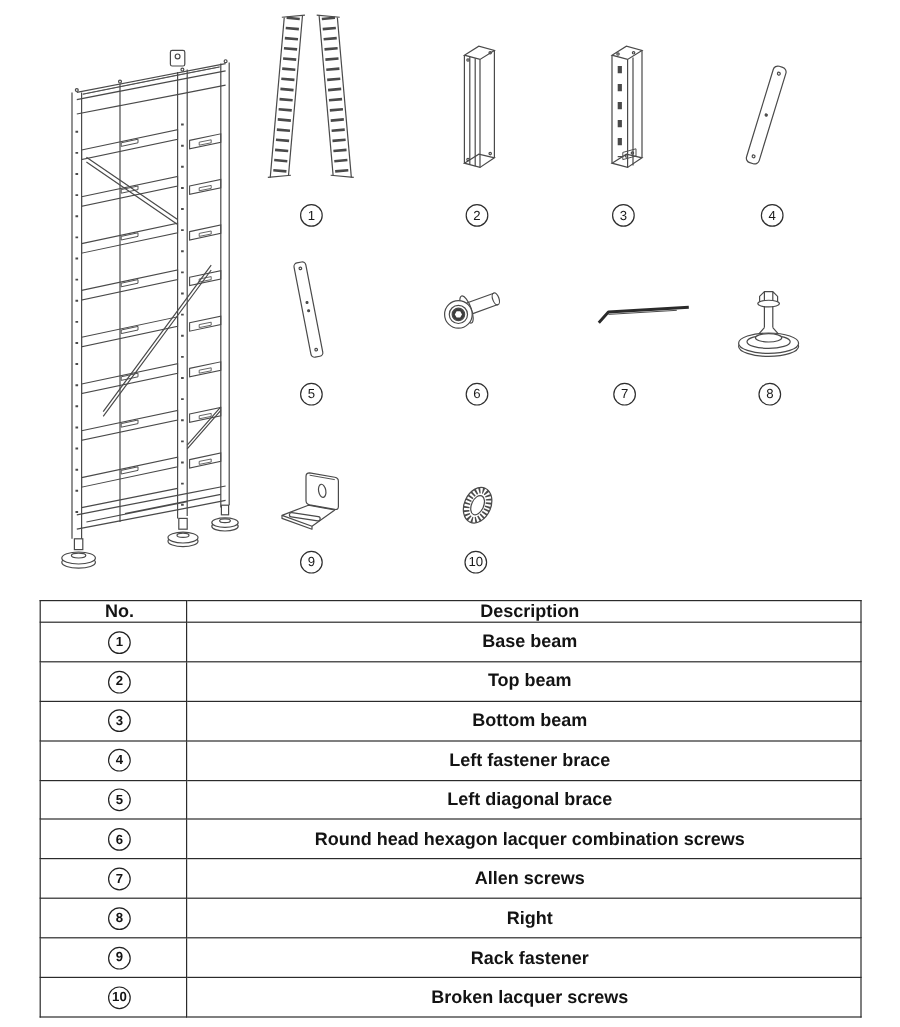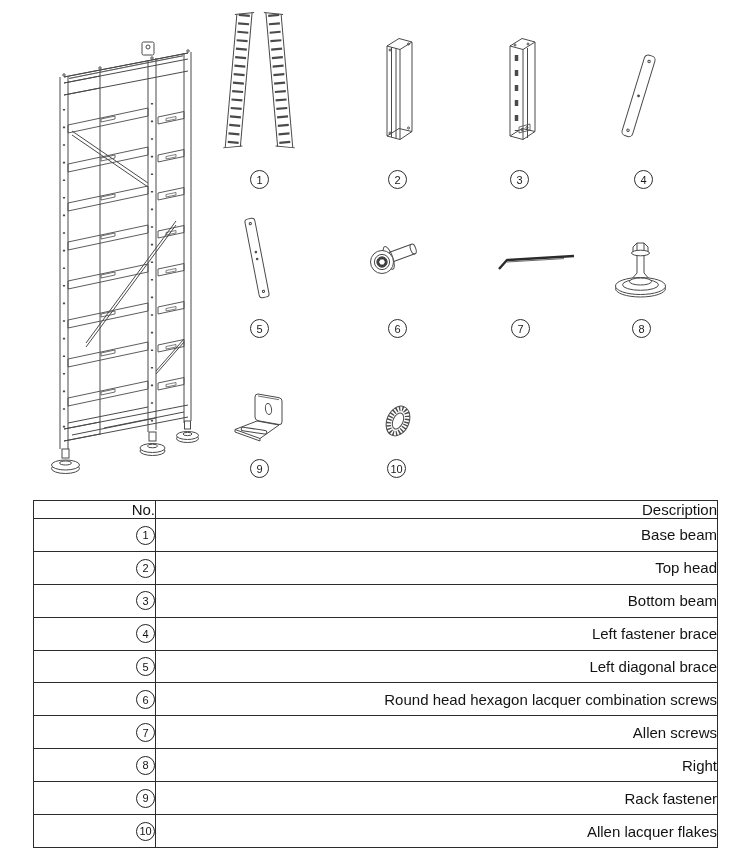--- a/index.html
+++ b/index.html
@@ -7,22 +7,22 @@
         font-family:"Liberation Sans",sans-serif;color:#111;}
   .diagram{position:absolute;left:0;top:0;width:750px;height:500px;}
   .part,.rack{position:absolute;}
   svg{display:block;overflow:visible;}
   .ln{stroke:#4a4a4a;stroke-width:1;fill:none;}
   .plabel{position:absolute;width:19px;height:19px;border:1.2px solid #2e2e2e;border-radius:50%;
           display:flex;align-items:center;justify-content:center;font-size:11px;color:#1a1a1a;
           box-sizing:border-box;background:#fff;}
   .ptable{position:absolute;left:33px;top:500px;width:685px;height:348px;
           border-collapse:collapse;table-layout:fixed;font-size:15px;color:#131313;}
-  .ptable th,.ptable td{border:1.6px solid #2b2b2b;text-align:right;vertical-align:middle;
-          padding:0 0 0 10px;font-weight:normal;}
+  .ptable th,.ptable td{border:1.6px solid #2b2b2b;text-align:center;vertical-align:middle;
+          padding:0 0 0 10px;font-weight:bold;}
   .ptable col.c1{width:122px;}
   .circ{display:inline-flex;width:19px;height:19px;border:1.2px solid #222;border-radius:50%;
         align-items:center;justify-content:center;font-size:11px;box-sizing:border-box;}
 </style>
 </head>
 <body>
 
 <div class="page">
   <div class="diagram">
 
@@ -228,21 +228,21 @@
         <th>Description</th>
       </tr>
     </thead>
     <tbody>
       <tr>
         <td><span class="circ">1</span></td>
         <td>Base beam</td>
       </tr>
       <tr>
         <td><span class="circ">2</span></td>
-        <td>Top head</td>
+        <td>Top beam</td>
       </tr>
       <tr>
         <td><span class="circ">3</span></td>
         <td>Bottom beam</td>
       </tr>
       <tr>
         <td><span class="circ">4</span></td>
         <td>Left fastener brace</td>
       </tr>
       <tr>
@@ -260,17 +260,17 @@
       <tr>
         <td><span class="circ">8</span></td>
         <td>Right</td>
       </tr>
       <tr>
         <td><span class="circ">9</span></td>
         <td>Rack fastener</td>
       </tr>
       <tr>
         <td><span class="circ">10</span></td>
-        <td>Allen lacquer flakes</td>
+        <td>Broken lacquer screws</td>
       </tr>
     </tbody>
   </table>
 </div>
 
 </body></html>

